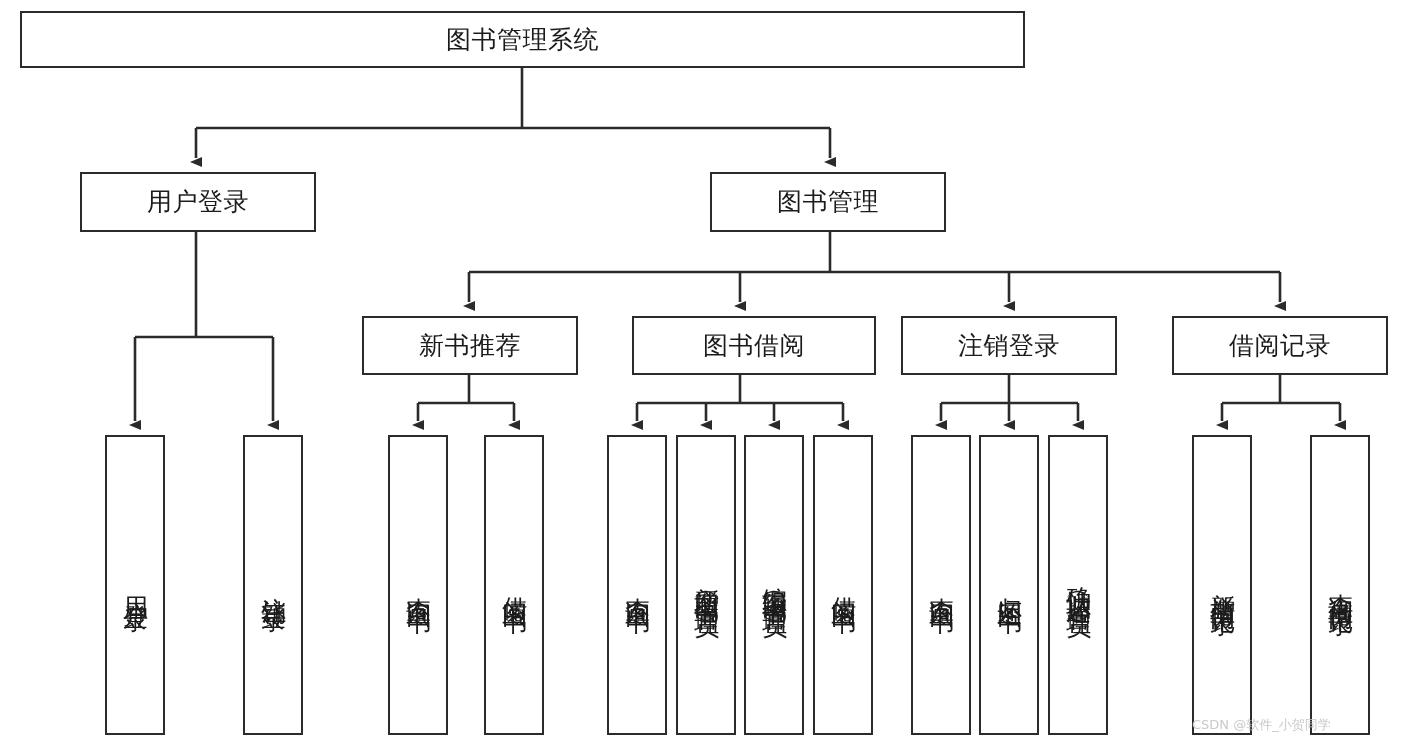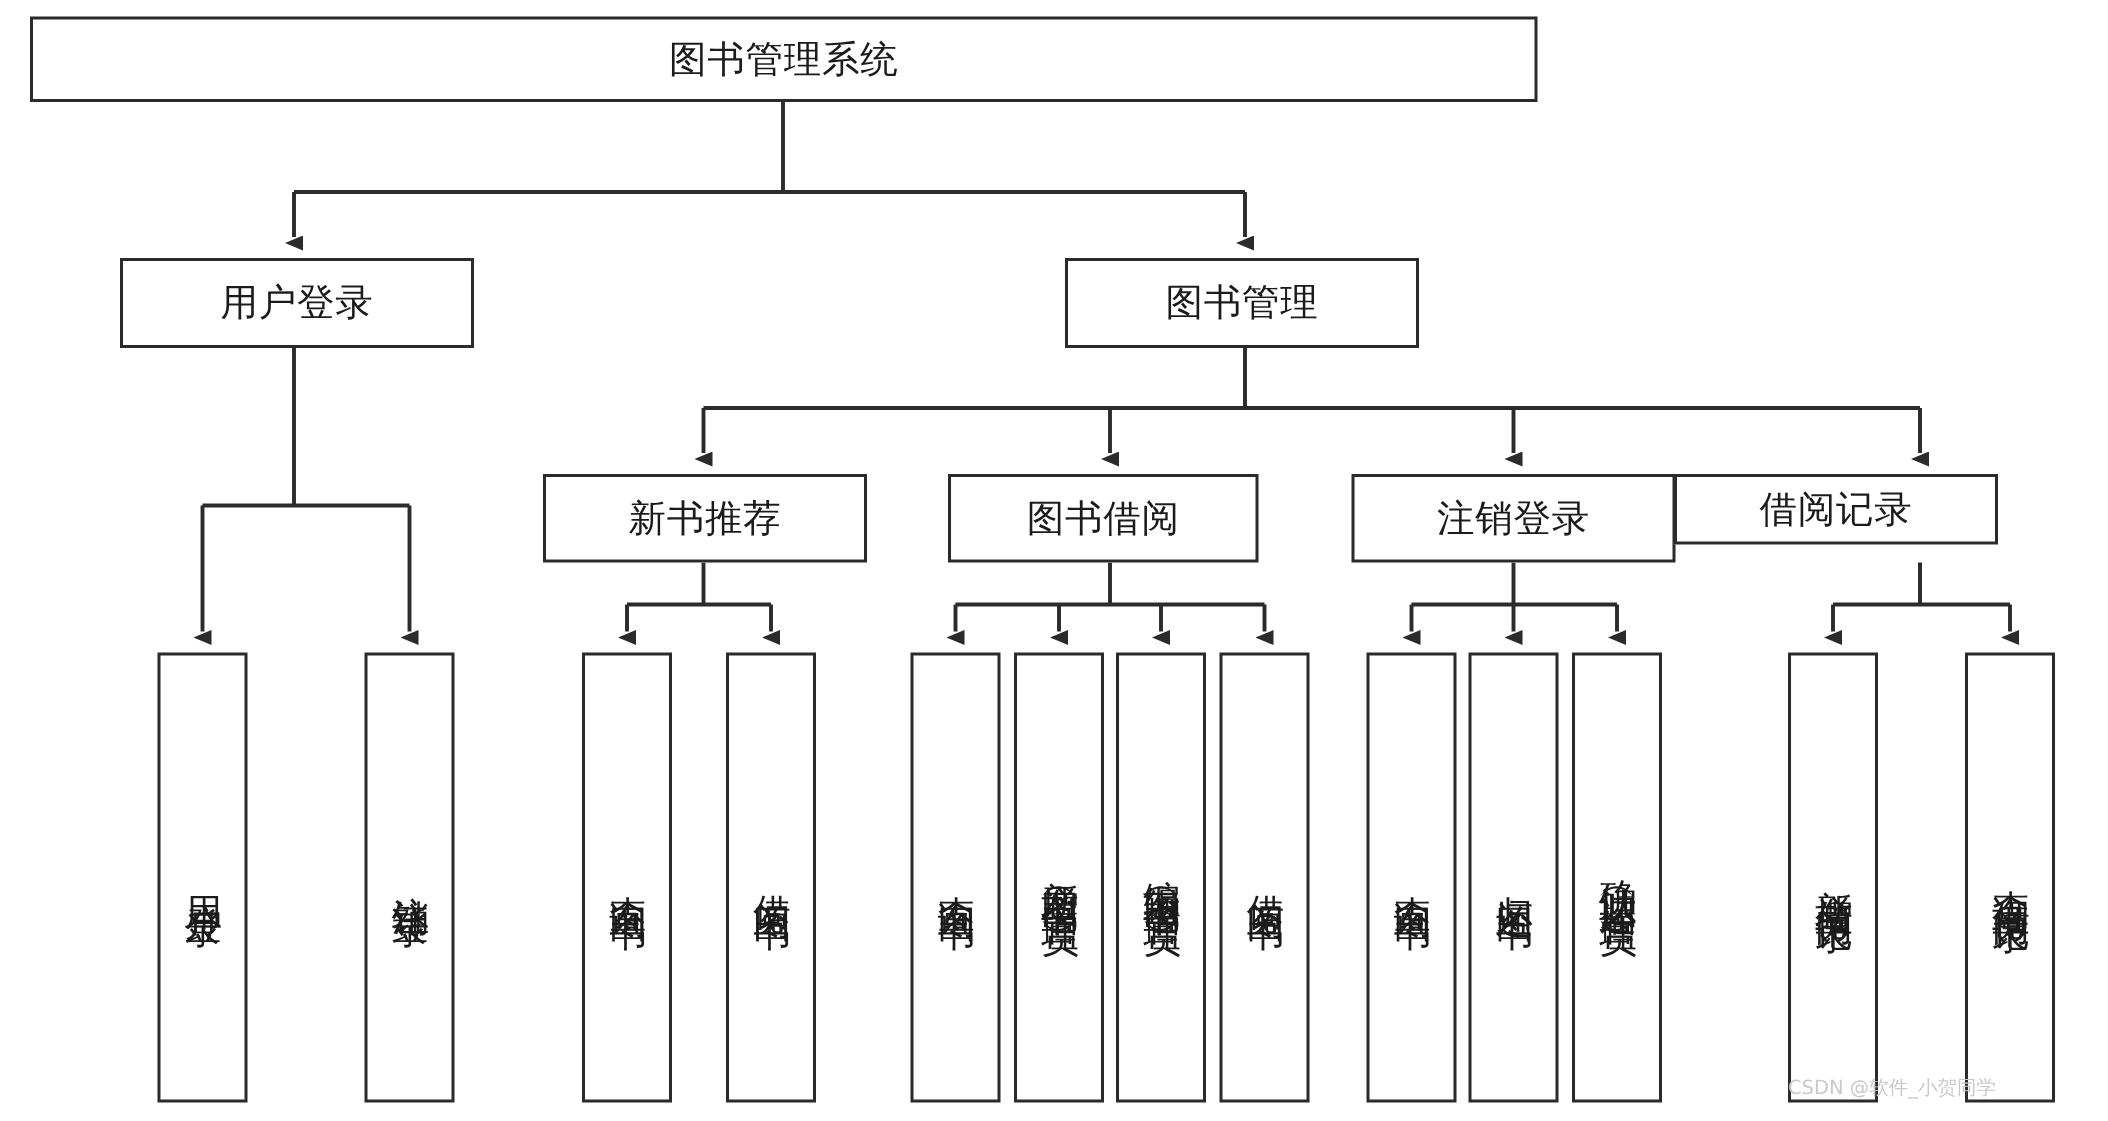--- a/index.html
+++ b/index.html
@@ -140,27 +140,27 @@
   <div class="node horiz" style="left:80px; top:172px; width:236px; height:60px;">
     <span class="label">用户登录</span>
   </div>
   <div class="node horiz" style="left:362px; top:316px; width:216px; height:59px;">
     <span class="label">新书推荐</span>
   </div>
 
   <div class="node horiz" style="left:710px; top:172px; width:236px; height:60px;">
     <span class="label">图书管理</span>
   </div>
-  <div class="node horiz" style="left:632px; top:316px; width:207px; height:59px;">
+  <div class="node horiz" style="left:632px; top:316px; width:244px; height:59px;">
     <span class="label">图书借阅</span>
   </div>
   <div class="node horiz" style="left:901px; top:316px; width:216px; height:59px;">
     <span class="label">注销登录</span>
   </div>
-  <div class="node horiz" style="left:1116px; top:316px; width:216px; height:47px;">
+  <div class="node horiz" style="left:1172px; top:316px; width:216px; height:59px;">
     <span class="label">借阅记录</span>
   </div>
 
   <div class="node vert" style="left:105px; top:435px; width:60px; height:300px;">
     <span class="label">用户登录</span>
   </div>
   <div class="node vert" style="left:243px; top:435px; width:60px; height:300px;">
     <span class="label">注销登录</span>
   </div>
 

